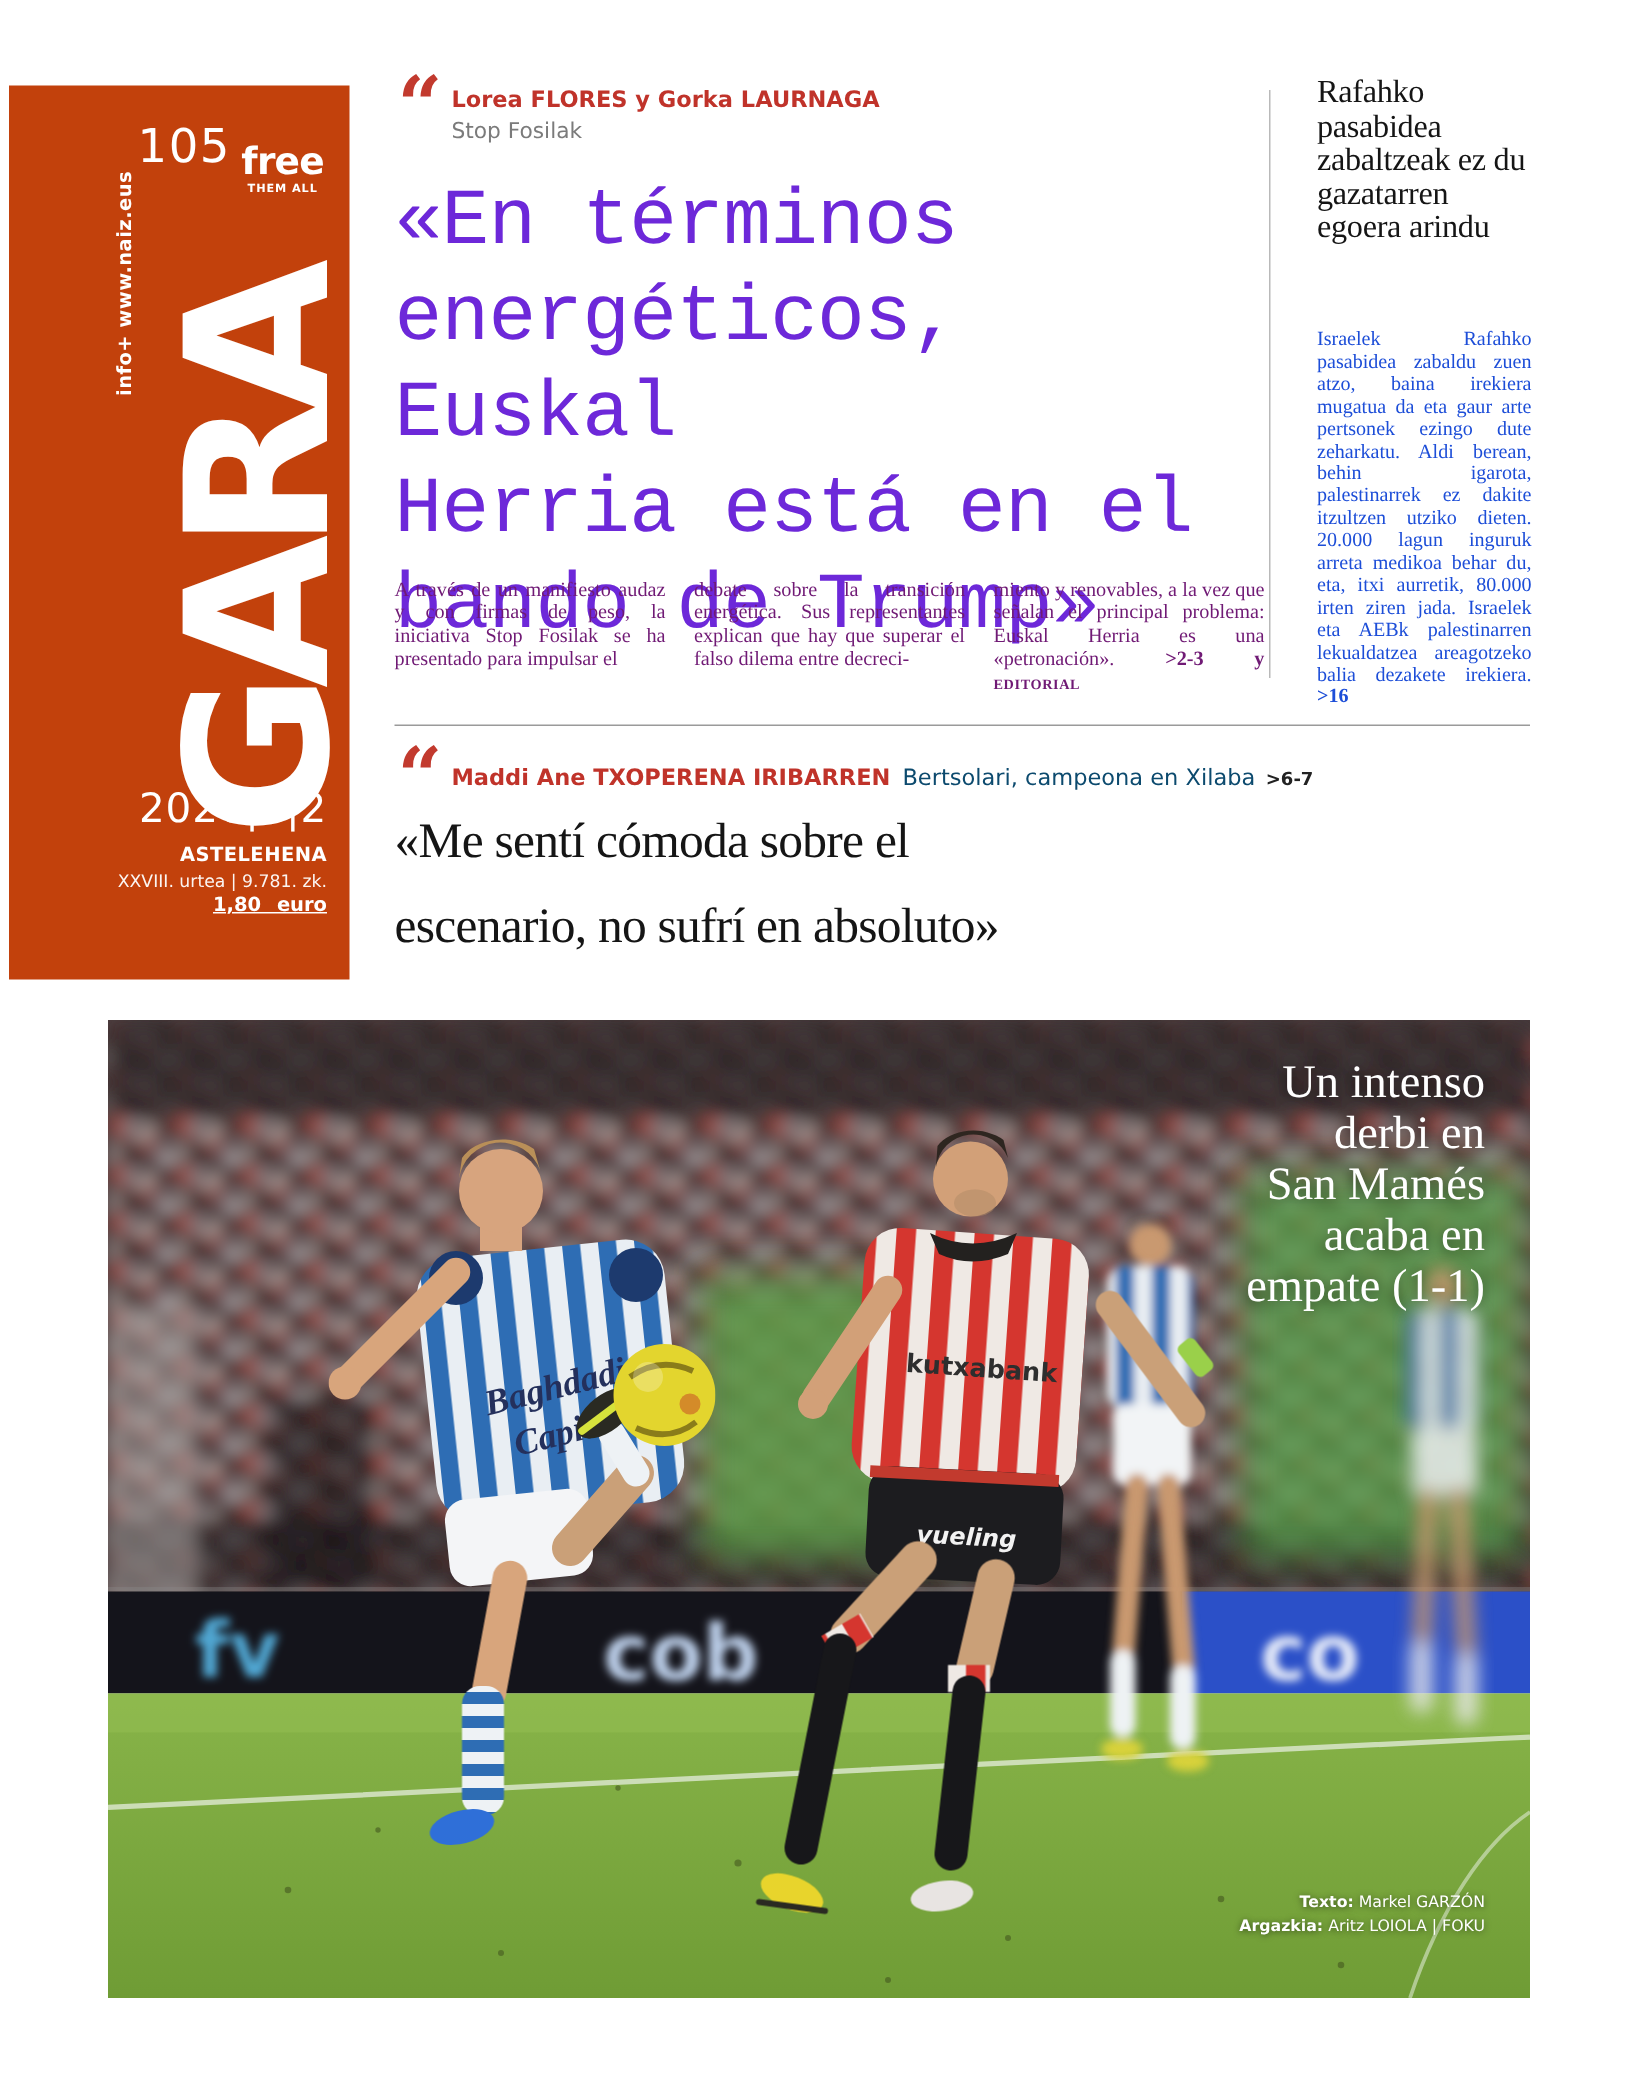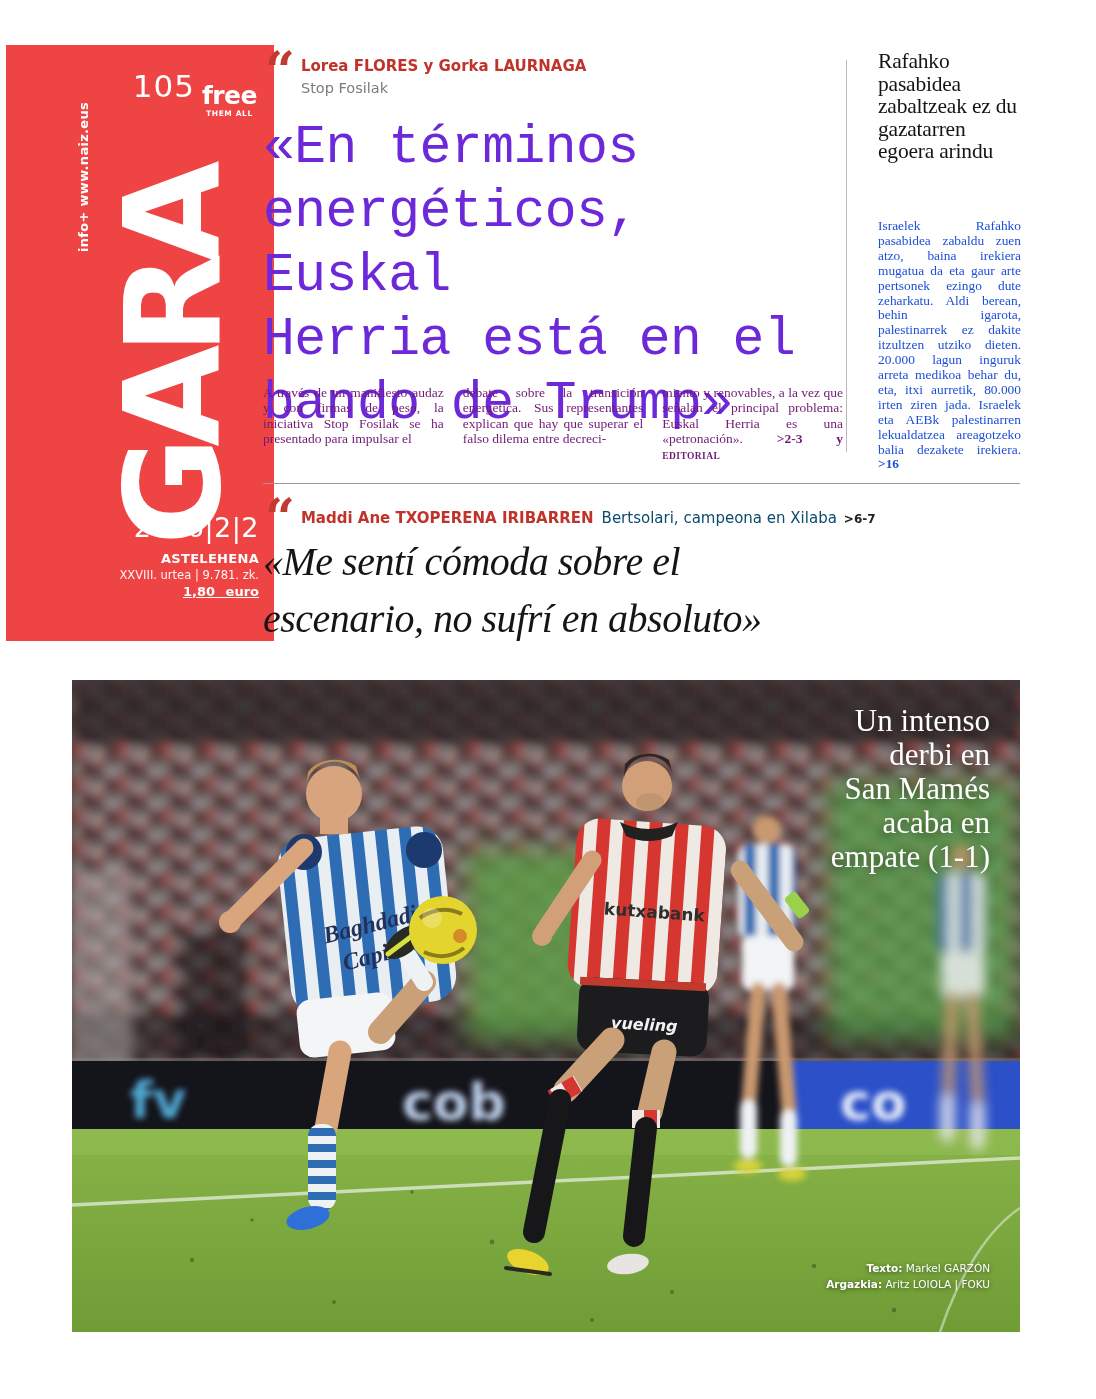--- a/index.html
+++ b/index.html
@@ -1,20 +1,20 @@
 <!DOCTYPE html>
 <html><head>
 <meta charset="utf-8">
 <style>
   html,body{margin:0;padding:0;background:#ffffff;}
   .page{position:relative;width:1096px;height:1399px;background:#fff;overflow:hidden;
         font-family:"Liberation Sans",sans-serif;}
   
-  .masthead{position:absolute;left:6px;top:45px;width:268px;height:596px;
-            background:#ef4444;overflow:hidden;color:#fff;}
+  .masthead{position:absolute;left:6px;top:57px;width:227px;height:596px;
+            background:#c2410c;overflow:hidden;color:#fff;}
   .issue{position:absolute;top:26px;right:17px;display:flex;align-items:flex-start;gap:7px;
          font-family:"DejaVu Sans",sans-serif;}
   .issue-num{font-size:31px;font-weight:400;letter-spacing:1px;line-height:1;}
   .free-wrap{text-align:center;margin-top:15px;}
   .free{font-size:25px;font-weight:800;line-height:.8;letter-spacing:-.5px;}
   .free-sub{font-size:7.5px;font-weight:700;letter-spacing:.6px;margin-top:3px;}
   .info-vert{position:absolute;left:70px;top:207px;transform:rotate(-90deg);
              transform-origin:0 0;white-space:nowrap;font-size:13px;font-weight:700;
              font-family:"DejaVu Sans",sans-serif;letter-spacing:.3px;}
   .gara-logo{position:absolute;left:101px;top:500px;transform:rotate(-90deg);
@@ -35,22 +35,22 @@
   .k2{left:265px;top:504px;align-items:center;}
   .authors{font-family:"DejaVu Sans",sans-serif;font-weight:800;font-size:15px;color:#c0332a;}
   .kicker-sub{font-family:"DejaVu Sans",sans-serif;font-size:14.5px;color:#7b7b7b;margin-top:5px;}
   .role{font-family:"DejaVu Sans",sans-serif;font-size:15px;color:#0c4a6e;font-weight:400;margin-left:8px;}
   .pref{font-family:"DejaVu Sans",sans-serif;font-weight:800;font-size:12px;color:#222;margin-left:7px;}
   
   .headline1{position:absolute;left:263px;top:116px;width:590px;
              font-family:Liberation Mono, monospace;font-size:53px;line-height:64px;
              color:#6d28d9;letter-spacing:-.5px;}
   .headline3{position:absolute;left:263px;top:533px;width:770px;
-             font-family:"Liberation Serif",serif;font-size:40px;line-height:57px;
-             color:#151515;letter-spacing:-.5px;font-style:italic;}
+             font-family:"Liberation Serif",serif;font-size:33px;line-height:57px;
+             color:#151515;letter-spacing:-.5px;}
   
   .deck{position:absolute;left:263px;top:385px;width:580px;display:flex;gap:19px;}
   .deck p{margin:0;width:181px;font-family:"Liberation Serif",serif;font-size:13.5px;
           line-height:15.4px;color:#701a75;text-align:justify;}
   .ref-b{font-weight:700;font-family:"Liberation Serif",serif;}
   .ref-sc{font-weight:700;font-size:9.5px;letter-spacing:.4px;}
   .vrule{position:absolute;left:846px;top:60px;width:1px;height:392px;background:#b9b9b9;}
   .hrule{position:absolute;left:263px;top:483px;width:757px;height:1px;background:#9a9a9a;}
   
   .story2{position:absolute;left:878px;top:50px;width:143px;color:#151515;}

